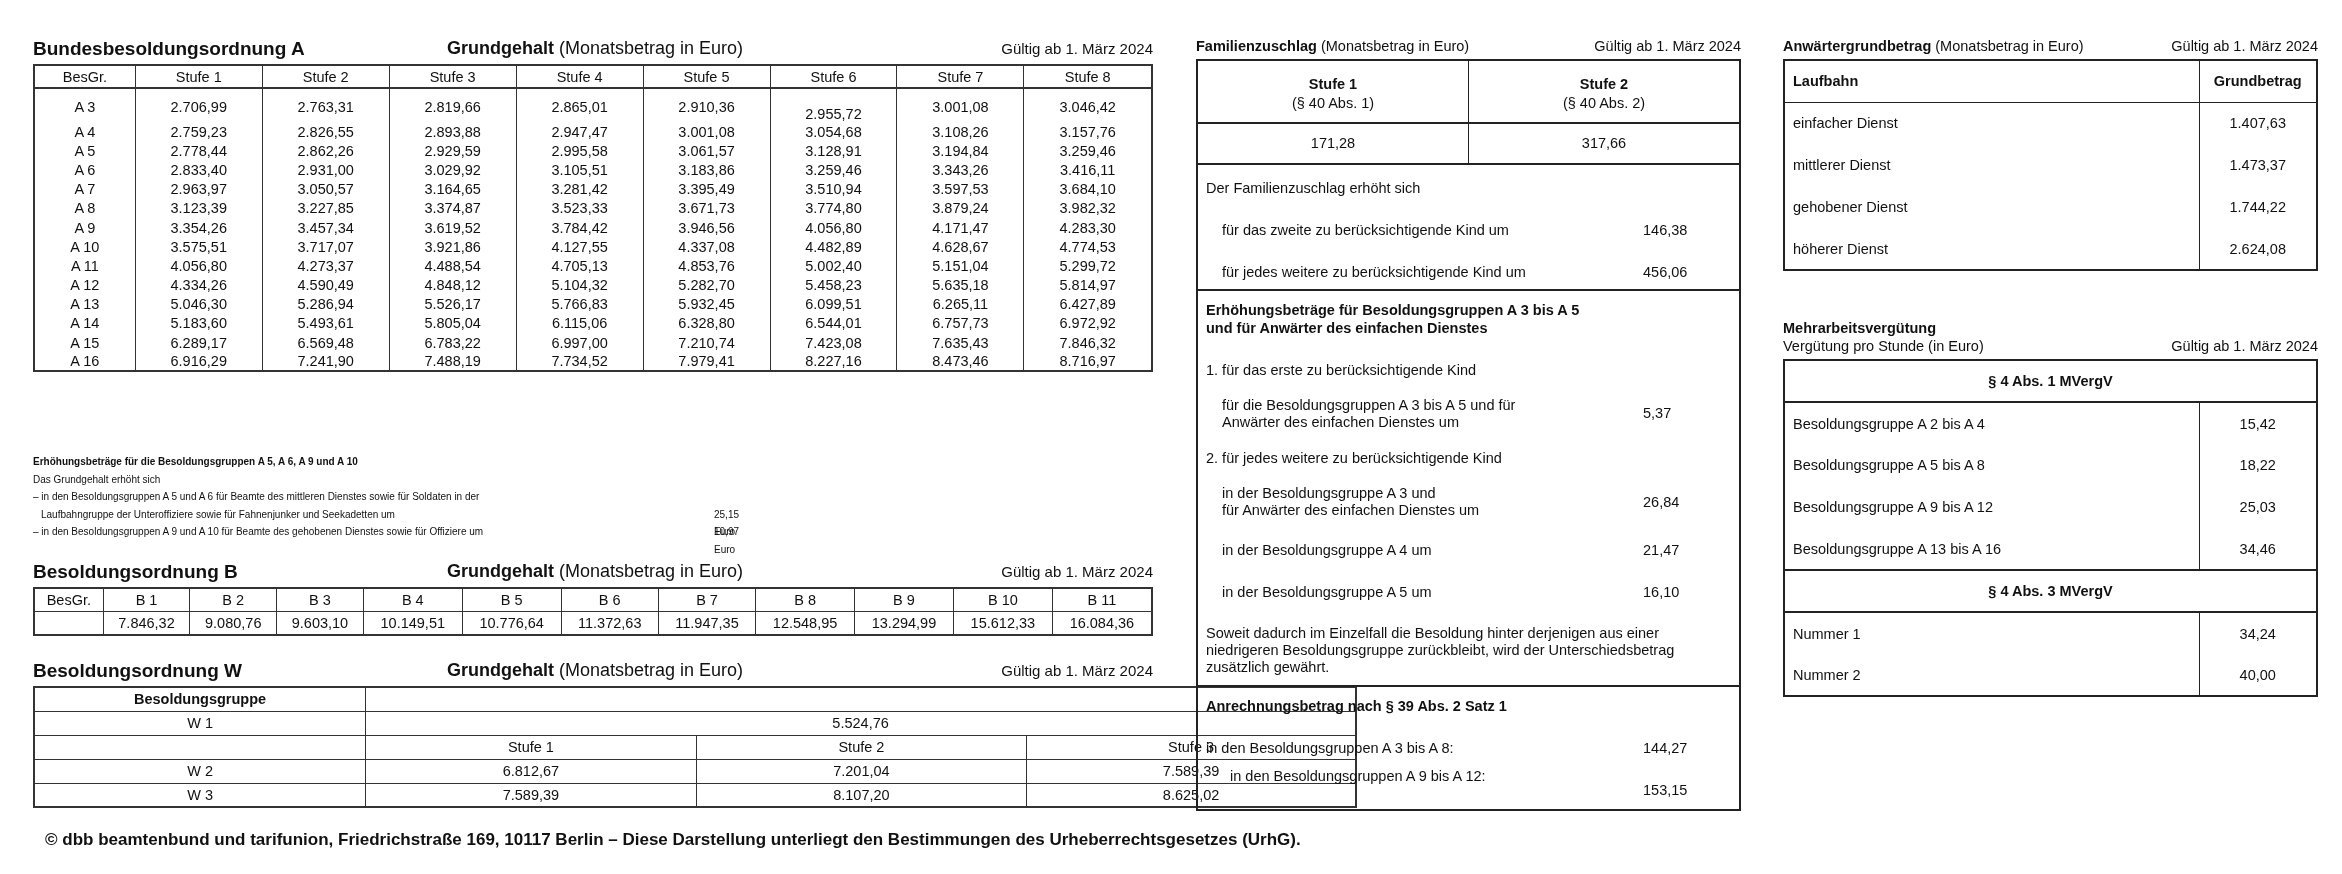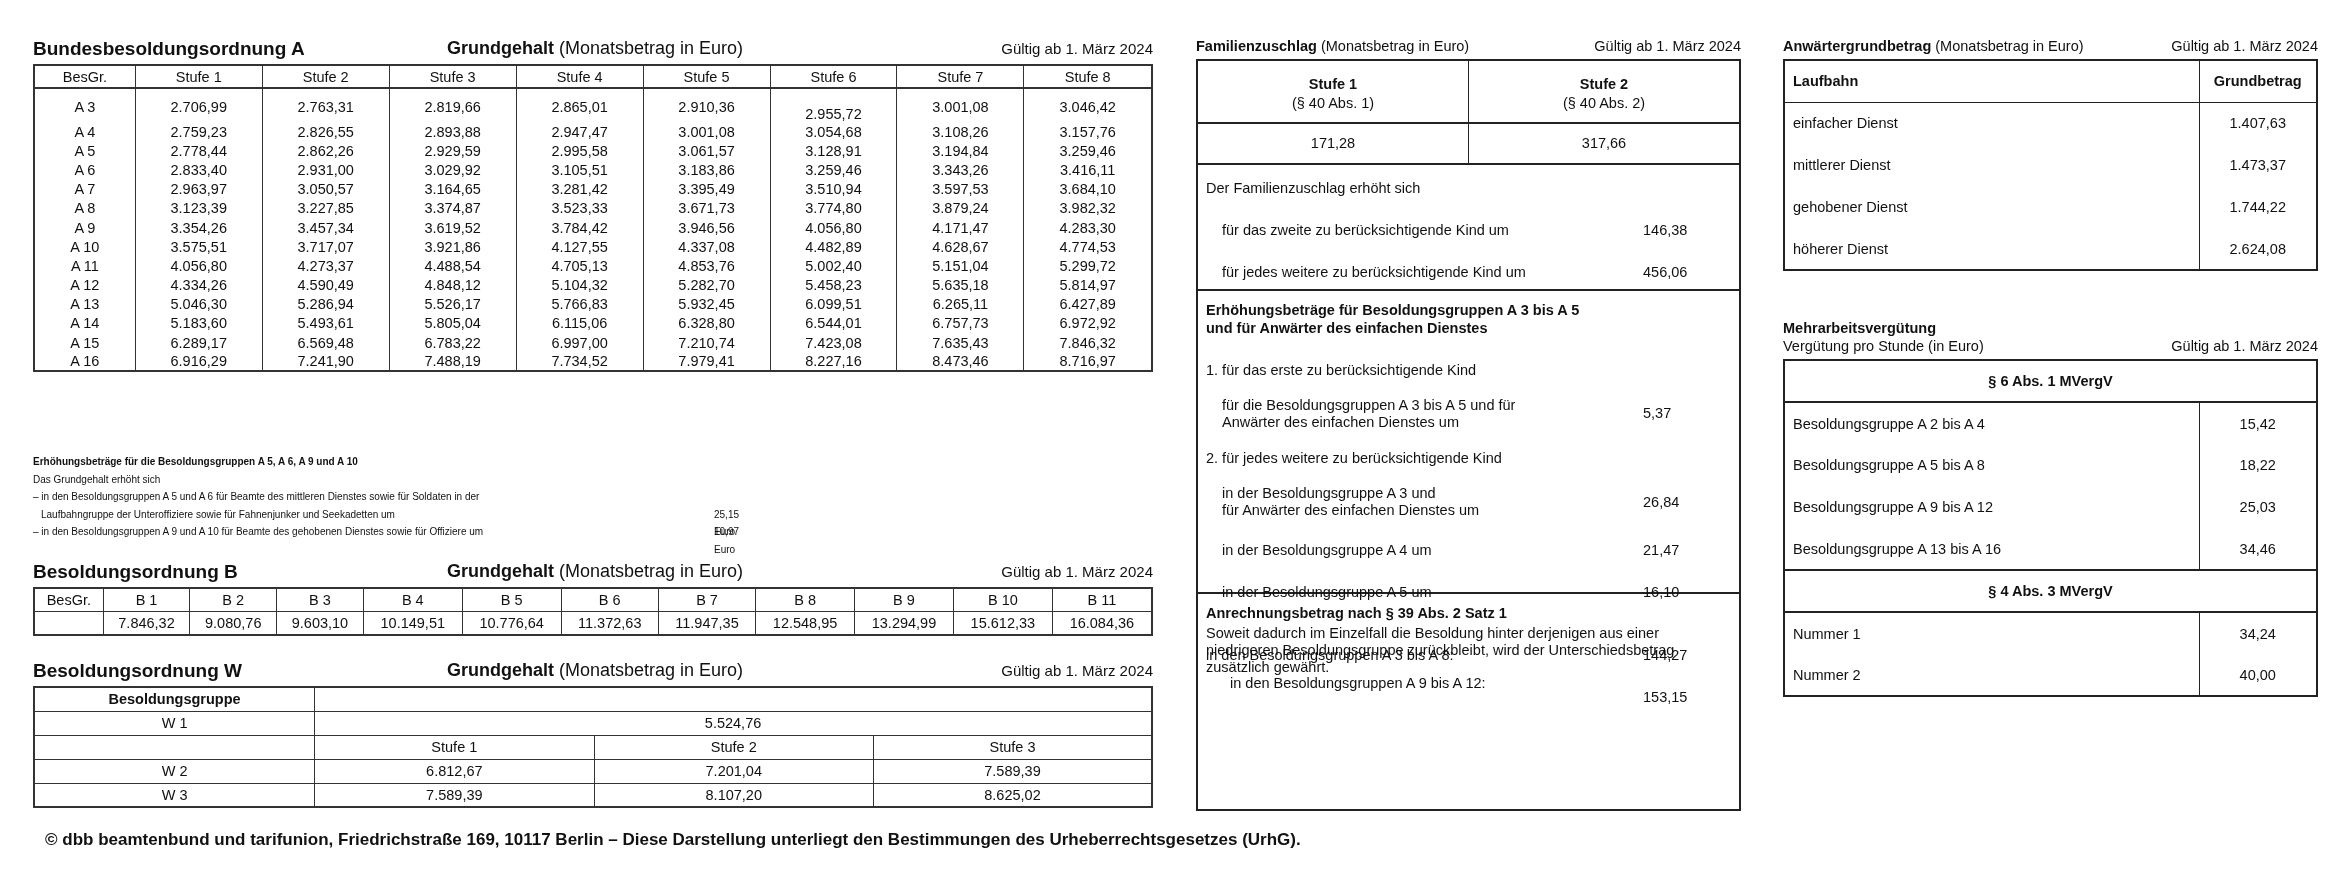--- a/index.html
+++ b/index.html
@@ -17,21 +17,21 @@
   #tblA th { border-right: 1.5px solid #333; border-bottom: 2px solid #333; height: 23px; text-align: center; }
   #tblA td { border-right: 1.5px solid #333; height: 19.2px; text-align: center; }
   #tblA th:last-child, #tblA td:last-child { border-right: none; }
 
   
   #tblB { left: 33px; top: 587px; width: 1120px; font-size: 14.5px; border: 2px solid #333; }
   #tblB th { border: 1.5px solid #333; height: 23px; text-align: center; }
   #tblB td { border: 1.5px solid #333; height: 24px; text-align: center; }
 
   
-  #tblW { left: 33px; top: 686px; width: 1120px; font-size: 14.5px; border: 2px solid #333; }
+  #tblW { left: 33px; top: 686px; width: 1324px; font-size: 14.5px; border: 2px solid #333; }
   #tblW td { border: 1.5px solid #333; height: 24px; text-align: center; }
   #tblW td.bold { font-weight: bold; }
 
   
   #fam { position: absolute; left: 1196px; top: 59px; width: 545px; height: 752px; border: 2px solid #222; font-size: 14.5px; }
   #fam .grid2 { display: flex; }
   #fam .cell { flex: 1; text-align: center; }
   #fam .hdr { height: 63px; border-bottom: 2px solid #222; }
   #fam .hdr .cell { padding-top: 14px; line-height: 19px; }
   #fam .hdr .cell:first-child, #fam .vals .cell:first-child { border-right: 1.5px solid #222; }
@@ -355,21 +355,21 @@
     <div class="cell">171,28</div>
     <div class="cell">317,66</div>
   </div>
   <div class="blk" style="height:126px;">
     <div class="line" style="top:14px;">Der Familienzuschlag erhöht sich</div>
     <div class="line ind" style="top:56px;">für das zweite zu berücksichtigende Kind um</div>
     <div class="amt" style="top:56px;">146,38</div>
     <div class="line ind" style="top:98px;">für jedes weitere zu berücksichtigende Kind um</div>
     <div class="amt" style="top:98px;">456,06</div>
   </div>
-  <div class="blk" style="height:303px;padding-left:8px;">
+  <div class="blk" style="height:396px;padding-left:8px;">
     <div class="line bold" style="top:10px;">Erhöhungsbeträge für Besoldungsgruppen A 3 bis A 5</div>
     <div class="line bold" style="top:28px;">und für Anwärter des einfachen Dienstes</div>
     <div class="line" style="top:70px;">1. für das erste zu berücksichtigende Kind</div>
     <div class="line ind" style="top:105px;">für die Besoldungsgruppen A 3 bis A 5 und für</div>
     <div class="line ind" style="top:122px;">Anwärter des einfachen Dienstes um</div>
     <div class="amt" style="top:113px;">5,37</div>
     <div class="line" style="top:158px;">2. für jedes weitere zu berücksichtigende Kind</div>
     <div class="line ind" style="top:193px;">in der Besoldungsgruppe A 3 und</div>
     <div class="line ind" style="top:210px;">für Anwärter des einfachen Dienstes um</div>
     <div class="amt" style="top:202px;">26,84</div>
@@ -422,21 +422,21 @@
     </tbody>
 </table>
 
 <div class="abs bold" style="left:1783px; top:320px; font-size:14.5px;">Mehrarbeitsvergütung</div>
 <div class="abs" style="left:1783px; top:338px; font-size:14.5px;">Vergütung pro Stunde (in Euro)</div>
 <div class="abs" style="left:2100px; top:338px; width:218px; text-align:right; font-size:14.5px;">Gültig ab 1. März 2024</div>
 
 <table id="mehr">
   <tbody>
       <tr>
-    <td colspan="2" class="sub" style="border-top:none;">§ 6 Abs. 1 MVergV</td>
+    <td colspan="2" class="sub" style="border-top:none;">§ 4 Abs. 1 MVergV</td>
   </tr>
   </tbody>
     <tbody id="mehr-body1">
       <tr>
         <td>Besoldungsgruppe A 2 bis A 4</td>
         <td class="r">15,42</td>
       </tr>
       <tr>
         <td>Besoldungsgruppe A 5 bis A 8</td>
         <td class="r">18,22</td>

